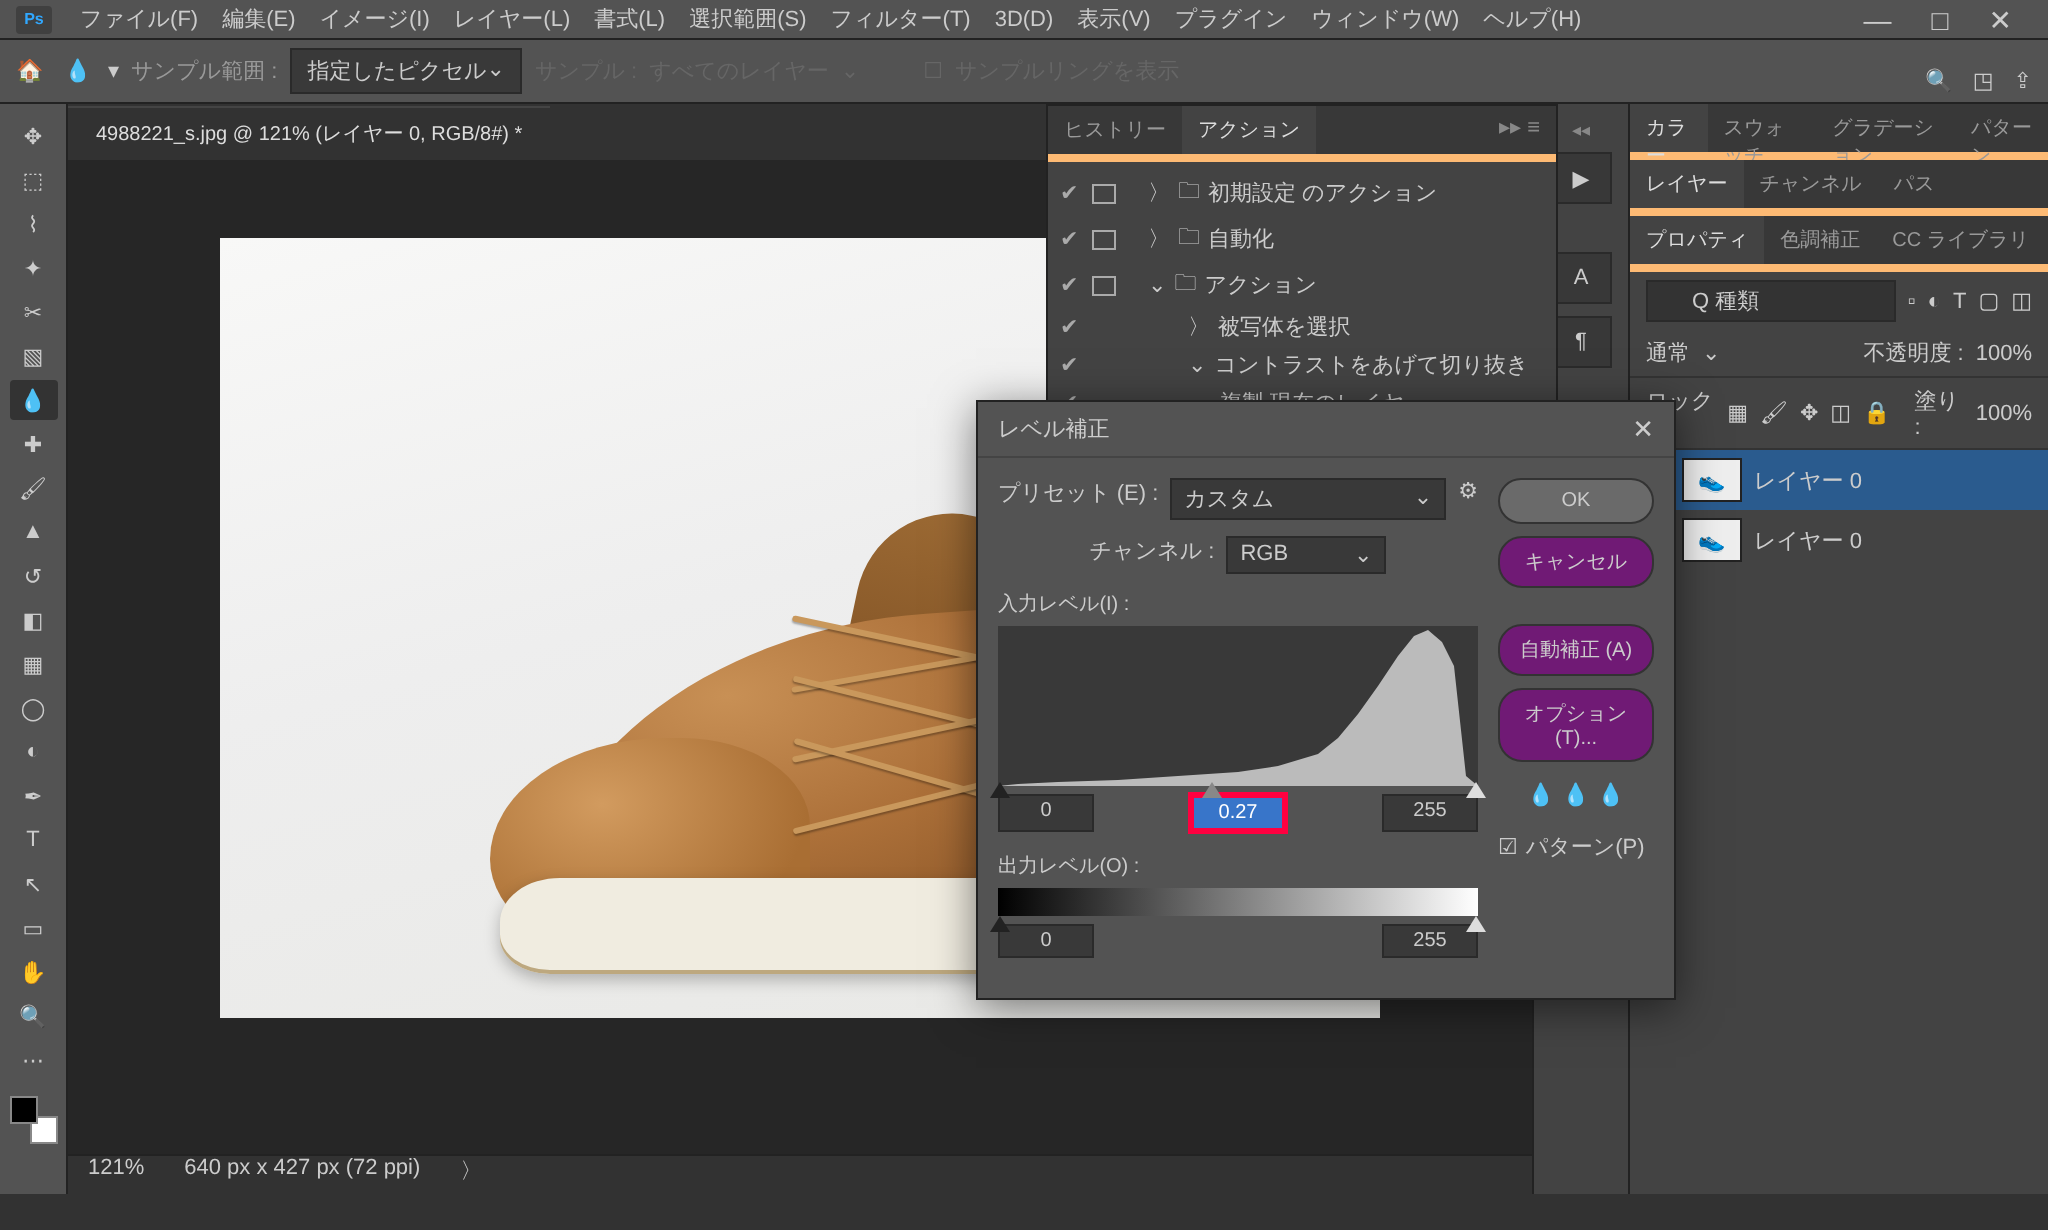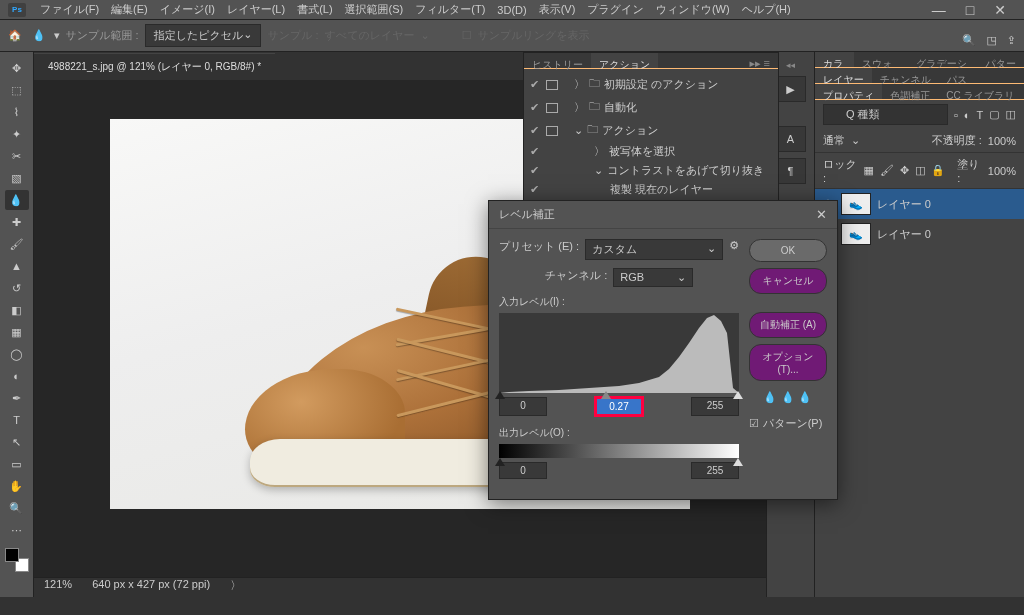--- a/index.html
+++ b/index.html
@@ -32,21 +32,21 @@
 .shoe-sole{position:absolute;left:5px;top:200px;width:365px;height:48px;background:#f0ece0;border-radius:30px 15px 8px 25px/22px 10px 5px 18px;box-shadow:0 -2px 0 #bda87f inset,0 3px 8px rgba(0,0,0,.25)}
 .shoe-tongue{position:absolute;left:180px;top:20px;width:120px;height:120px;background:linear-gradient(#9c6a34,#7c4e22);border-radius:40% 55% 30% 30%;transform:rotate(12deg)}
 .laces{position:absolute;left:150px;top:70px;width:150px;height:120px}
 .lace{position:absolute;width:110px;height:3px;background:#c9985c;border-radius:2px;box-shadow:0 1px 1px rgba(0,0,0,.3)}
 .statusbar{height:20px;background:#323232;border-top:1px solid #222;display:flex;align-items:flex-start;padding:0 10px;gap:20px;font-size:10px;color:#aaa}
 
 .rside{width:48px;background:#434343;border-left:1px solid #222;display:flex;flex-direction:column;align-items:center;padding-top:8px;gap:6px}
 .rside .pbtn{width:30px;height:26px;background:#383838;border:1px solid #2a2a2a;display:flex;align-items:center;justify-content:center;cursor:pointer}
 
 .panels{width:210px;background:#434343;border-left:1px solid #222;display:flex;flex-direction:column}
-.ptabs{display:flex;height:16px;background:#383838;border-bottom:1px solid #fdba74}
+.ptabs{display:flex;height:28px;background:#383838;border-bottom:4px solid #fdba74}
 .ptab{padding:5px 8px;font-size:10px;color:#999;cursor:pointer}
 .ptab.active{background:#434343;color:#ddd}
 .playerctl{padding:4px 8px;display:flex;gap:6px;align-items:center;font-size:10px;color:#888}
 .playerctl .sel{background:#333;flex:1;padding:2px 22px;border:1px solid #2a2a2a}
 .locks{padding:4px 8px;display:flex;gap:6px;font-size:10px;color:#888;align-items:center;border-top:1px solid #333;border-bottom:1px solid #333}
 .layers{flex:1;overflow:auto}
 .layer{display:flex;align-items:center;padding:4px 6px;gap:6px;cursor:pointer}
 .layer.active{background:#2a5b8e}
 .layer .eye{width:14px}
 .layer .thumb{width:30px;height:22px;background:#eee;border:1px solid #222;display:flex;align-items:center;justify-content:center}

